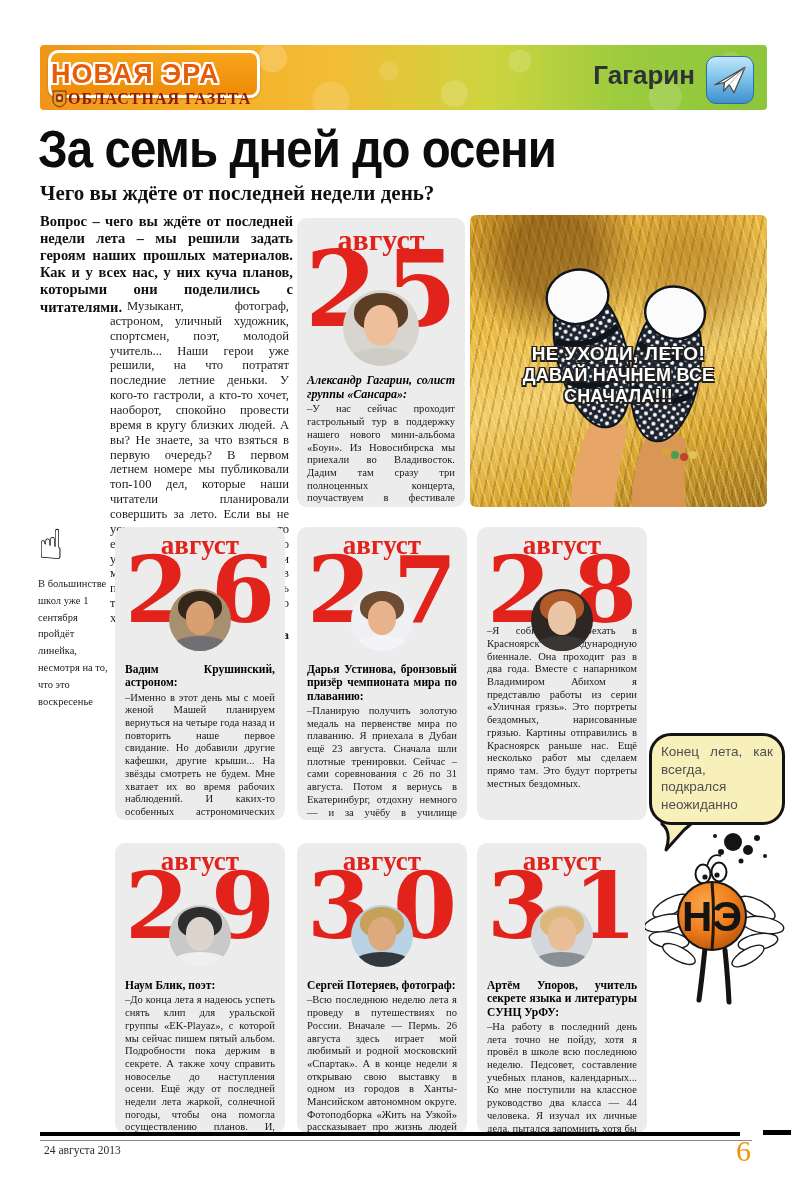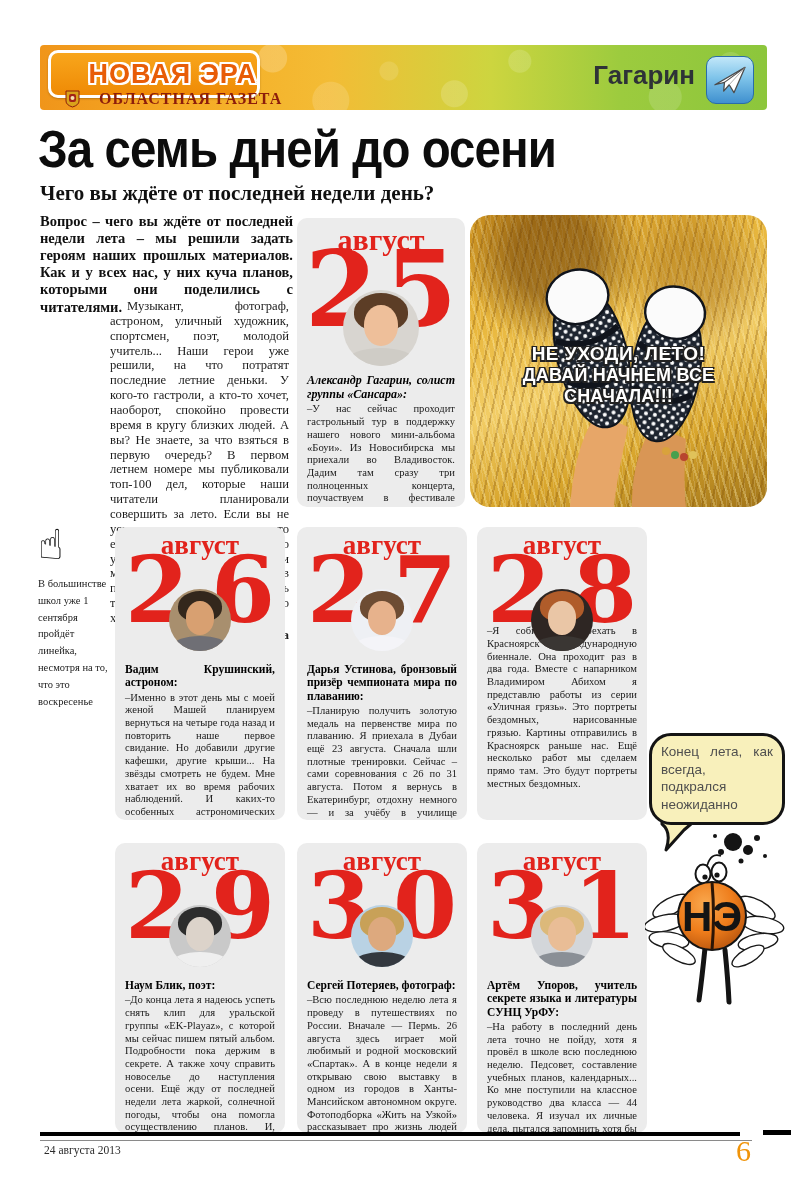--- a/index.html
+++ b/index.html
@@ -14,25 +14,25 @@
   .banner .bubbles{position:absolute;inset:0;
     background-image:
       radial-gradient(circle at 32% 20%, rgba(255,255,255,.20) 0 14px, transparent 15px),
       radial-gradient(circle at 40% 85%, rgba(255,255,255,.14) 0 18px, transparent 19px),
       radial-gradient(circle at 48% 40%, rgba(255,255,255,.12) 0 9px, transparent 10px),
       radial-gradient(circle at 57% 75%, rgba(255,255,255,.16) 0 13px, transparent 14px),
       radial-gradient(circle at 66% 25%, rgba(255,255,255,.15) 0 11px, transparent 12px),
       radial-gradient(circle at 86% 80%, rgba(255,255,255,.14) 0 16px, transparent 17px),
       radial-gradient(circle at 95% 30%, rgba(255,255,255,.13) 0 12px, transparent 13px);}
   .logo-box{left:48px;top:50px;width:206px;height:42px;border:3px solid #fff;border-radius:10px;
-    background:linear-gradient(180deg,#f8a61c,#ef8a05);display:flex;align-items:center;justify-content:flex-end;
+    background:linear-gradient(180deg,#f8a61c,#ef8a05);display:flex;align-items:center;justify-content:flex-start;
     box-shadow:0 1px 2px rgba(90,50,0,.35);}
   .logo-title{font-family:"Liberation Sans",sans-serif;font-weight:bold;font-size:27px;letter-spacing:1px;
     color:#e85c07;text-shadow:-2px -2px 0 #fff,2px -2px 0 #fff,-2px 2px 0 #fff,2px 2px 0 #fff,0 2px 0 #fff,0 -2px 0 #fff,2px 0 0 #fff,-2px 0 0 #fff;}
-  .logo-sub{left:52px;top:90px;display:flex;align-items:center;gap:19px;margin-left:13px;}
+  .logo-sub{left:52px;top:90px;display:flex;align-items:center;gap:1px;}
   .logo-sub-text{font-family:"Liberation Serif",serif;font-weight:bold;font-size:16px;letter-spacing:1px;color:#8c1d0b;}
   .kanikuly{left:480px;top:60px;width:215px;text-align:right;font-family:"Liberation Sans",sans-serif;
     font-weight:bold;font-size:26px;color:#2e3237;}
   .plane-box{left:706px;top:56px;width:46px;height:46px;border-radius:10px;border:1px solid #2a6da8;
     background:linear-gradient(180deg,#c2e7f9 0%,#7fc4ea 45%,#3f90cf 100%);display:flex;align-items:center;justify-content:center;}
 
   
   .headline{left:38px;top:120px;width:740px;font-family:"Liberation Sans",sans-serif;font-weight:bold;
     font-size:51px;color:#0c0c0c;letter-spacing:-1px;transform:scaleX(.93);transform-origin:left;white-space:nowrap;}
   .subhead{left:40px;top:181px;width:600px;font-weight:bold;font-size:21px;color:#111;}
@@ -73,21 +73,21 @@
   .p27{--bgc:#eef0f4;--hair:#6d4c33;--skin:#e7b28c;--shirt:#f4f4f8}
   .p28{--bgc:#2e2623;--hair:#b05c2a;--skin:#eac6a6;--shirt:#3a3633}
   .p29{--bgc:#c9c9c9;--hair:#2d2d2d;--skin:#dcd3ca;--shirt:#efefef}
   .p30{--bgc:#b9d2e4;--hair:#c8a158;--skin:#dda97e;--shirt:#33383f}
   .p31{--bgc:#d3d6da;--hair:#dcb97a;--skin:#e9bd96;--shirt:#8a8f96}
   .cname{margin-top:40px;padding:0 10px;font-weight:bold;font-size:11.5px;line-height:1.15;text-align:justify;color:#000;position:relative;z-index:1;}
   .c25 .cname{margin-top:46px;font-size:12px;font-style:italic;}
   .ctext{padding:2px 10px 8px;font-size:10.6px;line-height:1.2;text-align:justify;color:#1a1a1a;}
 
   
-  .photo{left:470px;top:215px;width:297px;height:292px;border-radius:20px;overflow:hidden;
+  .photo{left:470px;top:215px;width:297px;height:292px;border-radius:6px;overflow:hidden;
     background:
       radial-gradient(circle at 28% 14%, rgba(96,52,4,.5) 0 40px, rgba(96,52,4,0) 90px),
       radial-gradient(circle at 75% 20%, rgba(140,84,8,.35) 0 30px, rgba(140,84,8,0) 80px),
       repeating-linear-gradient(72deg, rgba(255,238,170,.30) 0 2px, rgba(255,238,170,0) 2px 8px),
       repeating-linear-gradient(-78deg, rgba(122,74,6,.28) 0 2px, rgba(122,74,6,0) 2px 9px),
       repeating-linear-gradient(84deg, rgba(255,255,255,.14) 0 1px, rgba(255,255,255,0) 1px 5px),
       linear-gradient(160deg,#d2961f 0%,#e9b83e 30%,#f2cd66 52%,#d8a52c 75%,#a1751a 100%);}
   .photo-caption{position:absolute;left:0;top:128px;width:100%;text-align:center;z-index:5;
     font-family:"Liberation Sans",sans-serif;font-weight:bold;color:#fff;
     text-shadow:-1.5px -1.5px 0 #222,1.5px -1.5px 0 #222,-1.5px 1.5px 0 #222,1.5px 1.5px 0 #222,0 1.5px 0 #222,0 -1.5px 0 #222;}

